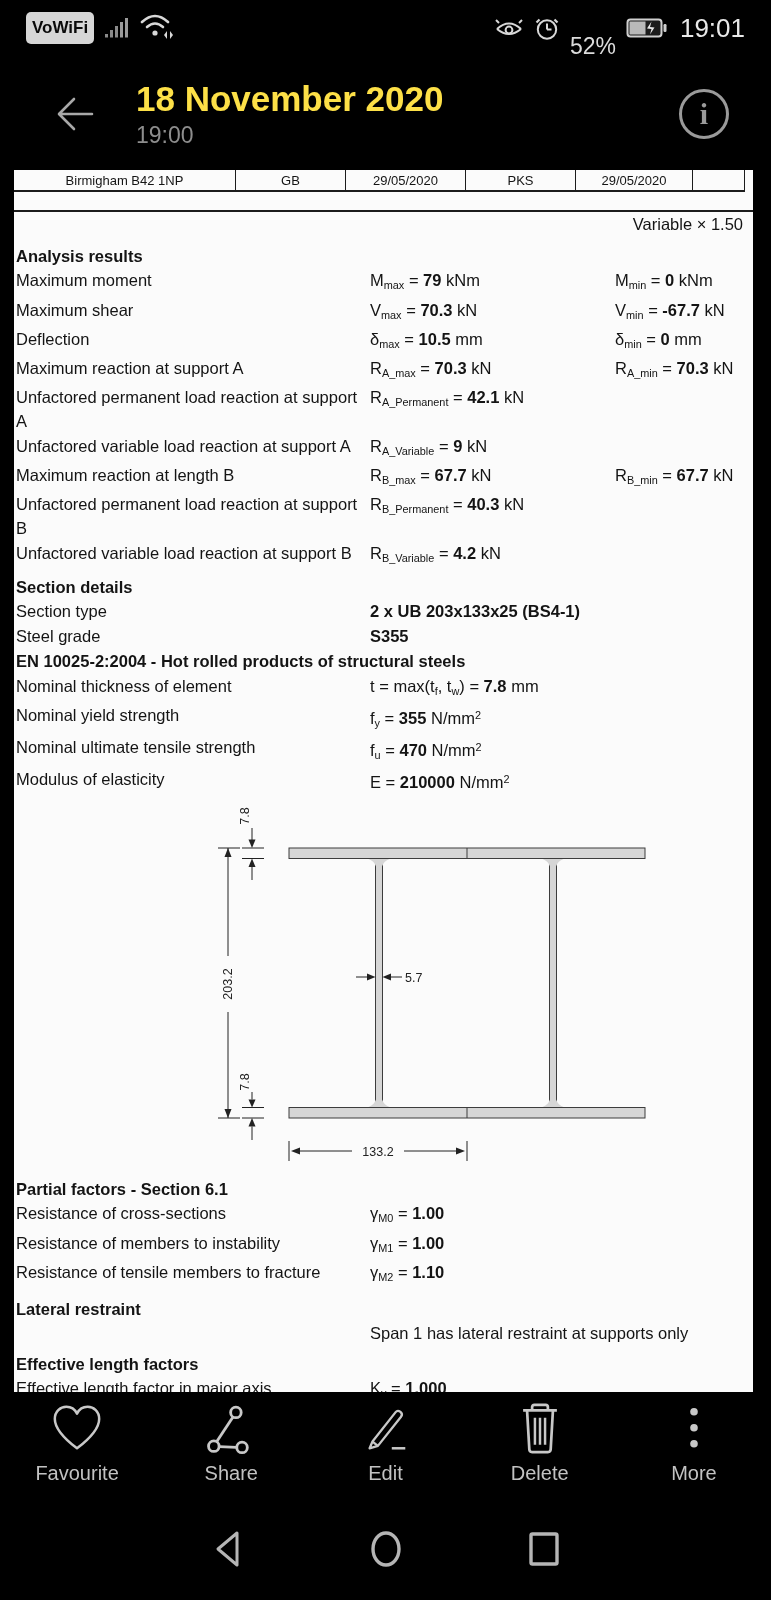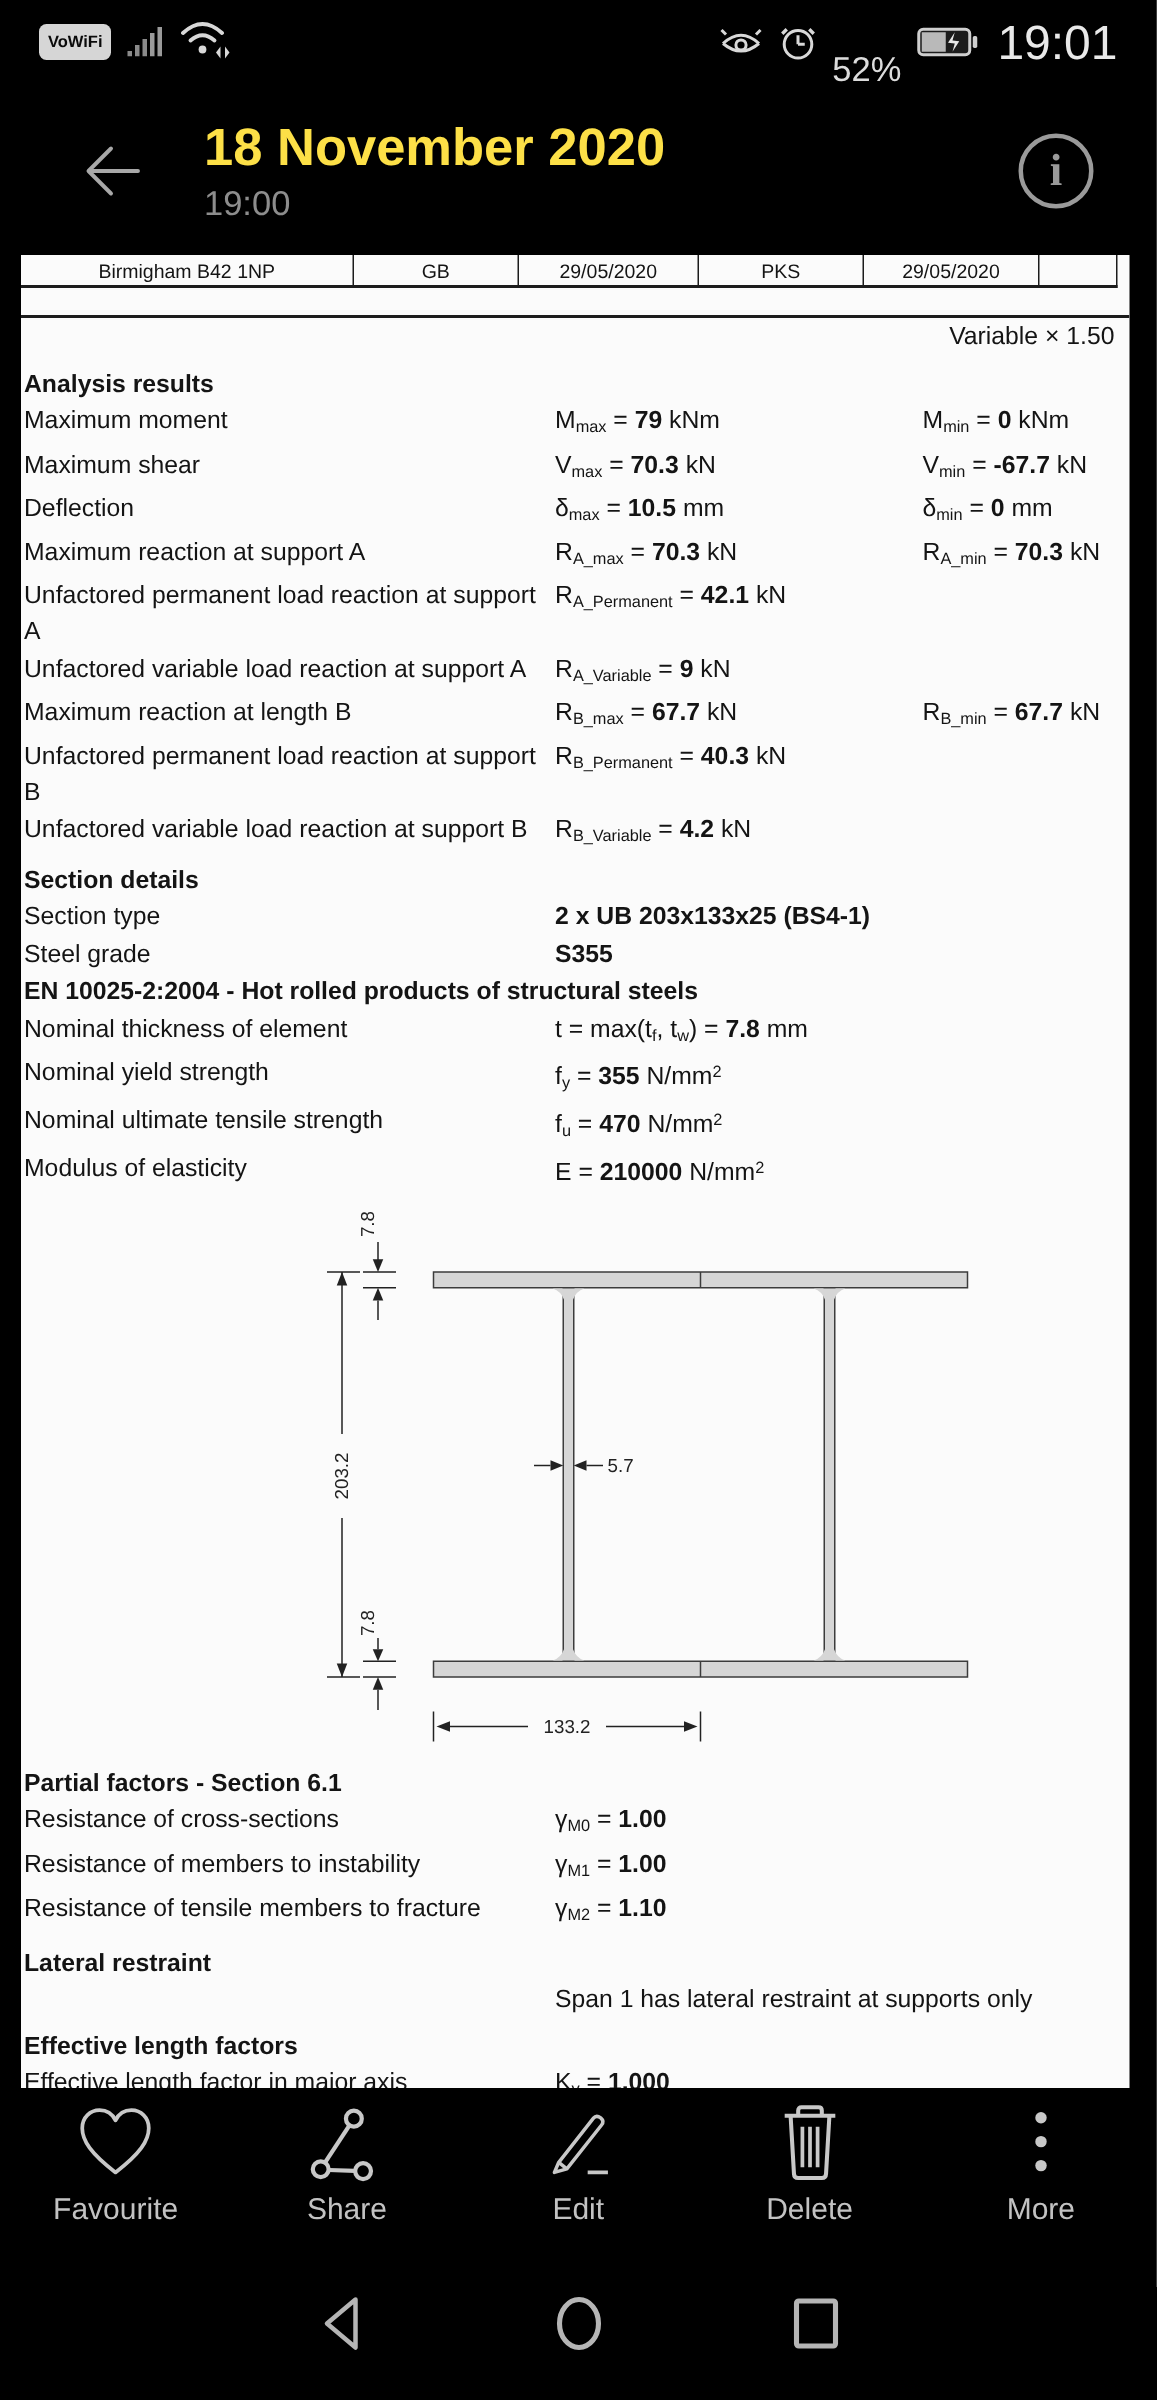--- a/index.html
+++ b/index.html
@@ -5,24 +5,24 @@
   * { margin:0; padding:0; box-sizing:border-box; }
   html,body { background:#000; }
   body { width:771px; height:1600px; position:relative; overflow:hidden;
          font-family:"Liberation Sans", sans-serif; }
 
   
   .statusbar { position:absolute; left:0; top:0; width:771px; height:56px;
                display:flex; align-items:center; justify-content:space-between;
                padding:0 26px; }
   .sb-left, .sb-right { display:flex; align-items:center; gap:10px; }
-  .vowifi-badge { background:#d6d6d6; color:#0a0a0a; font-weight:700; font-size:11px;
+  .vowifi-badge { background:#d6d6d6; color:#0a0a0a; font-weight:700; font-size:17px;
                   padding:6px 6px; border-radius:5px; letter-spacing:0; }
   .sb-pct { color:#dcdcdc; font-size:23px;margin-top:36px; }
-  .sb-time { color:#e9e9e9; font-size:32px; margin-left:2px; }
+  .sb-time { color:#e9e9e9; font-size:26px; margin-left:2px; }
 
   
   .header { position:absolute; left:0; top:62px; width:771px; height:104px;
             display:flex; align-items:center; padding:0 42px 0 52px; }
   .hdr-back { width:46px; height:46px; flex:none; cursor:pointer; }
   .hdr-titles { margin-left:38px; }
   .hdr-title { color:#fde047; font-size:35px; font-weight:700; line-height:40px; }
   .hdr-sub { color:#8d8d8d; font-size:23px; margin-top:3px; }
   .hdr-info { margin-left:auto; width:50px; height:50px; border:3px solid #9a9a9a;
               border-radius:50%; display:flex; align-items:center; justify-content:center;

